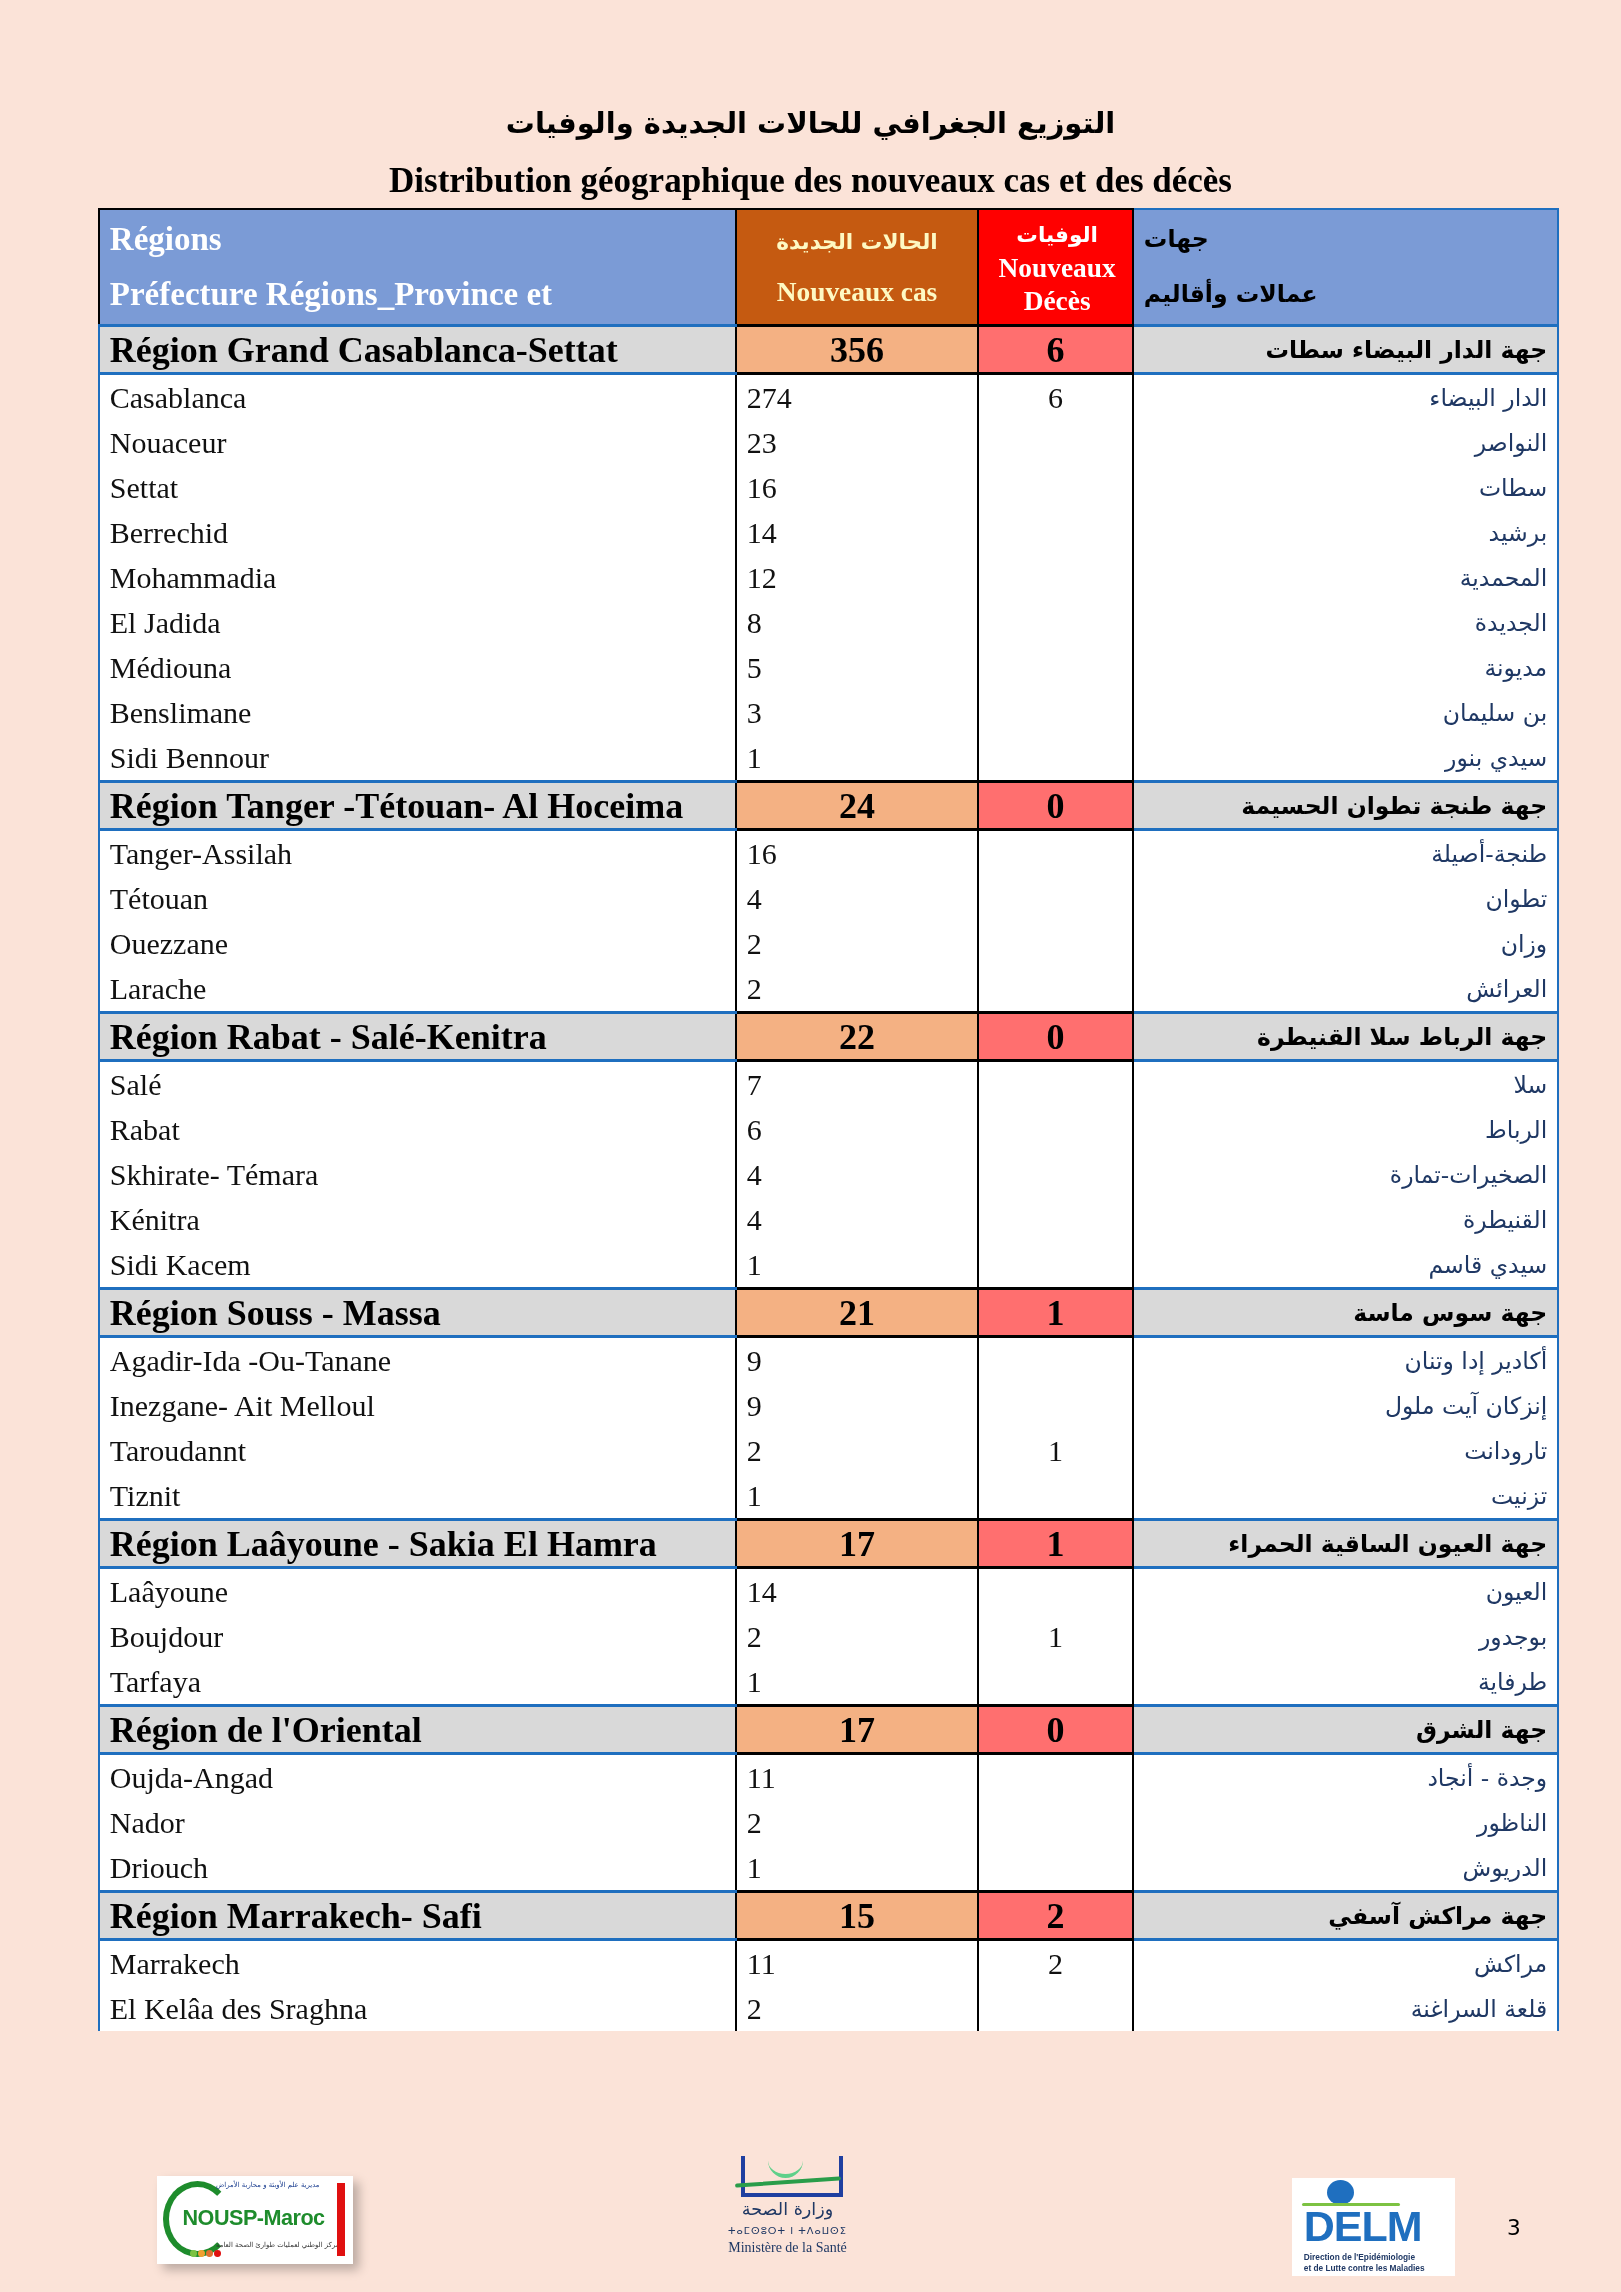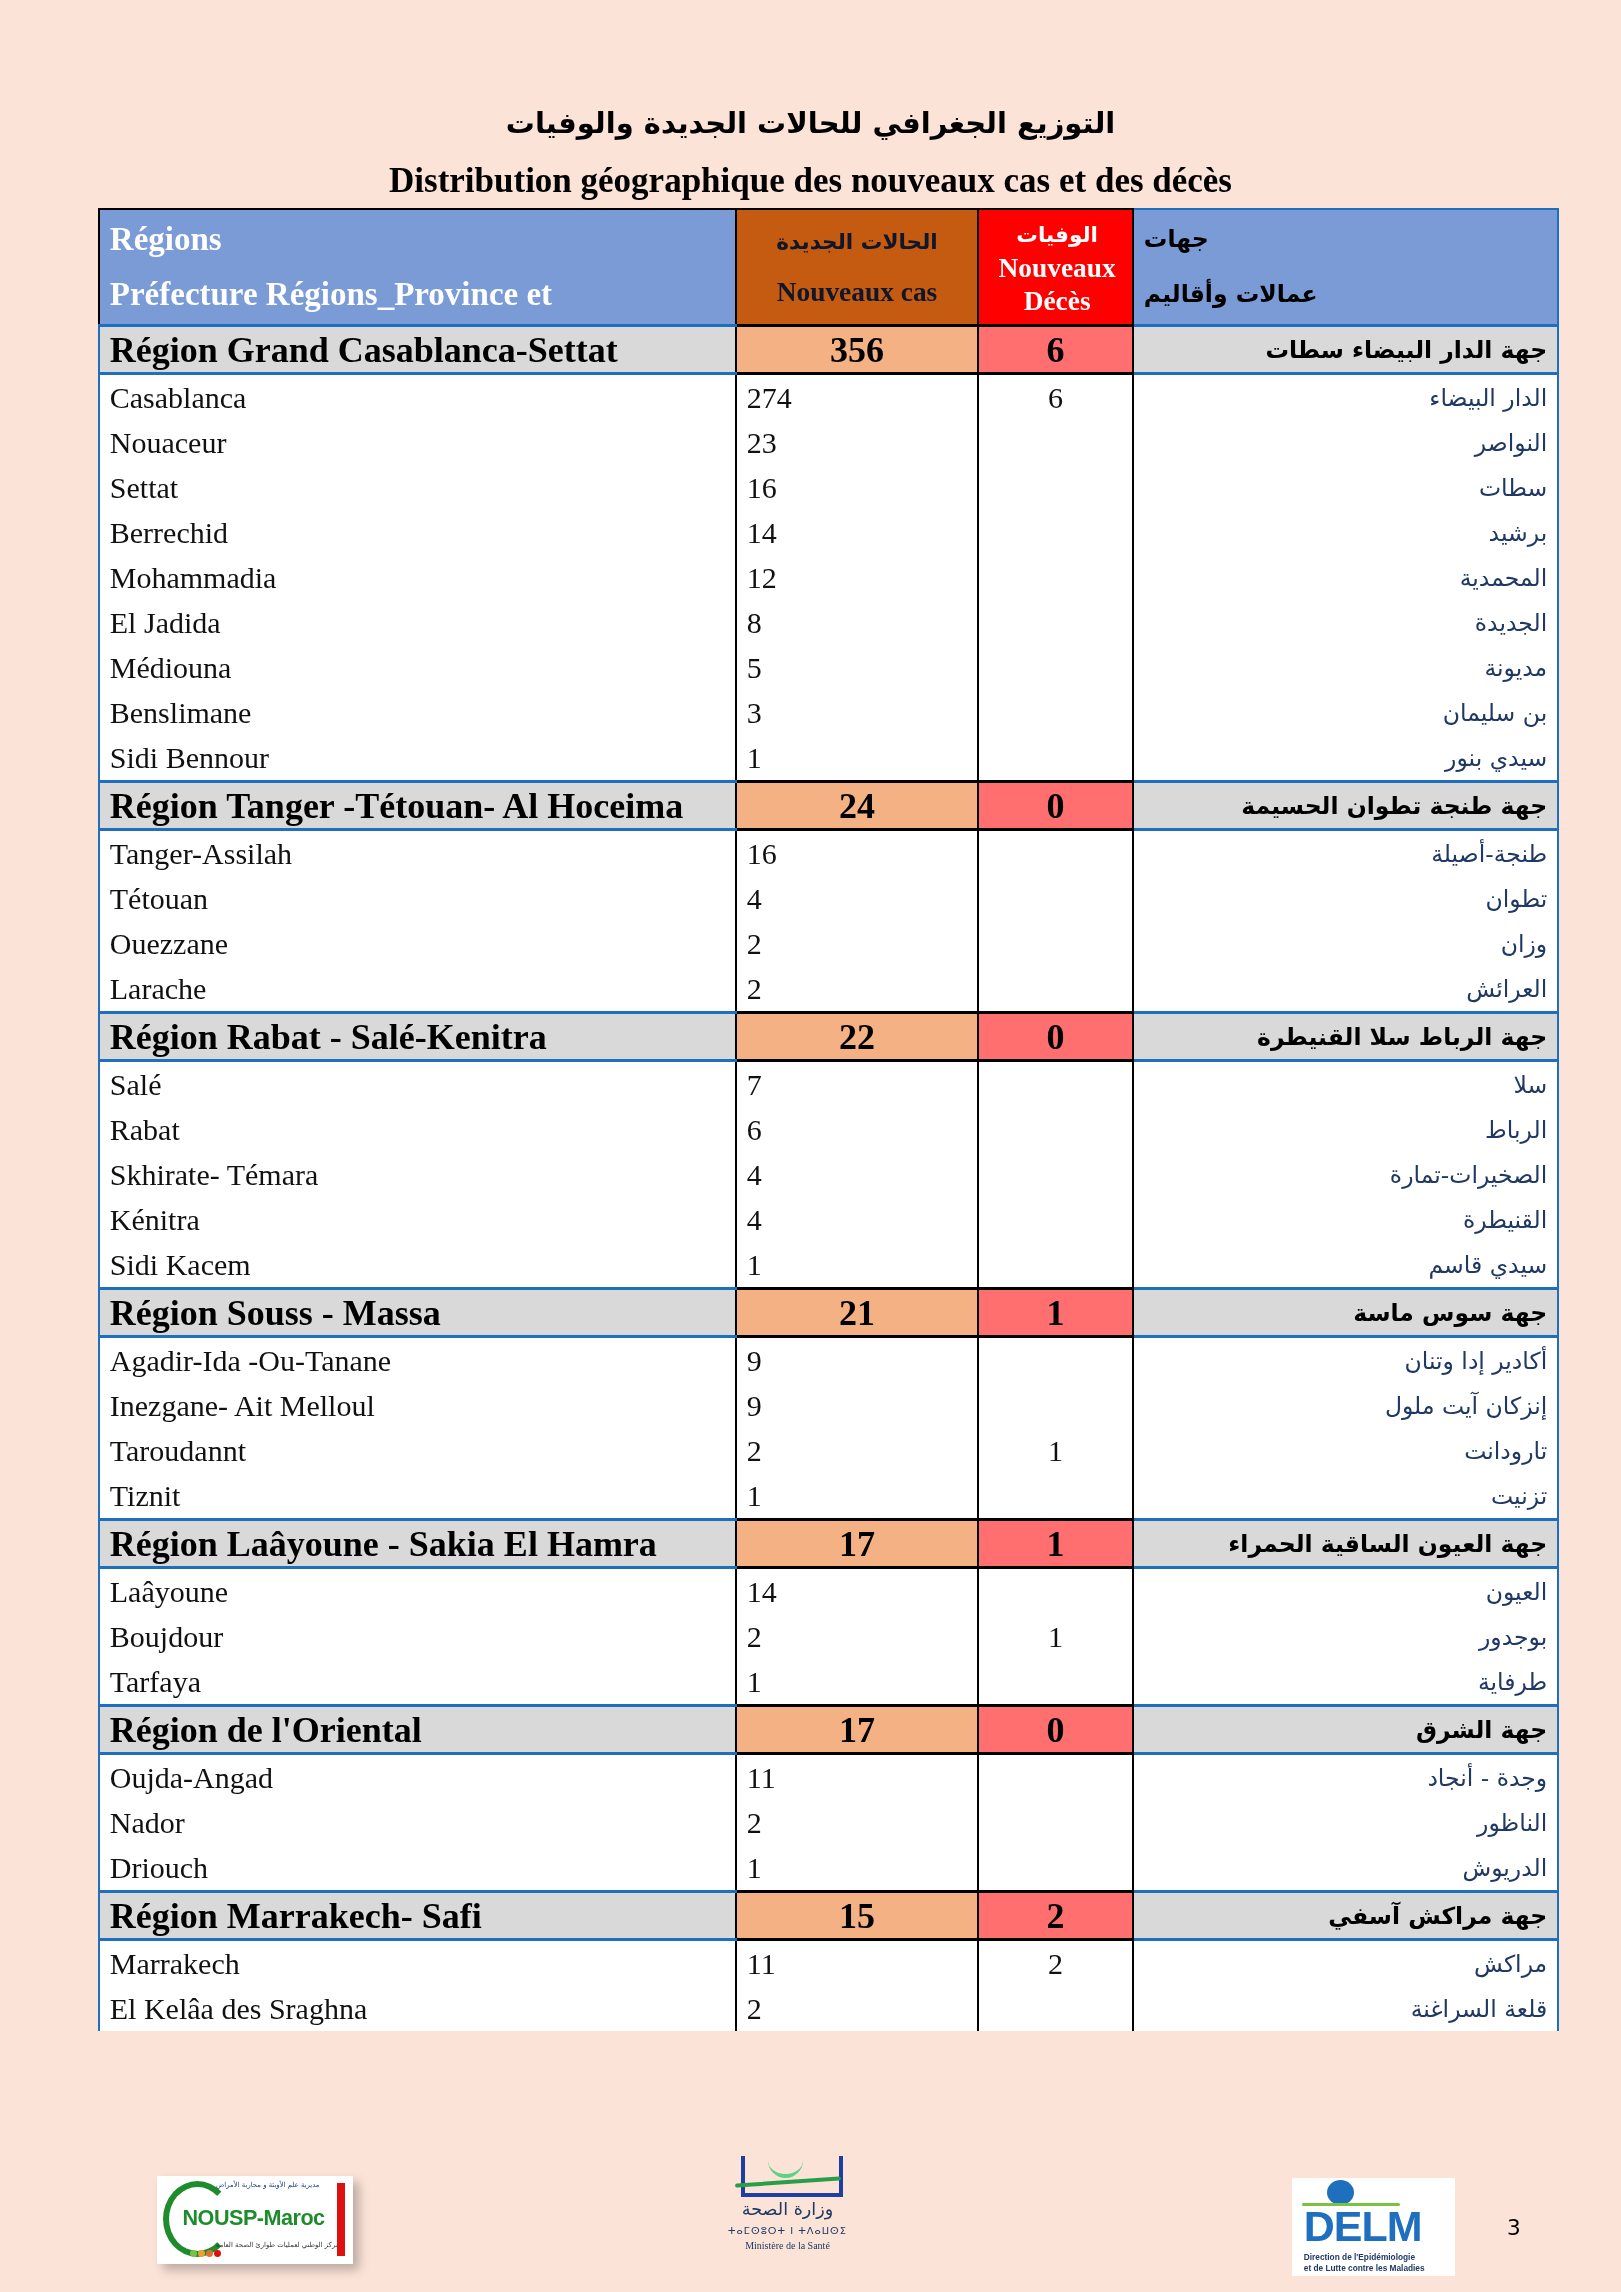--- a/index.html
+++ b/index.html
@@ -25,21 +25,21 @@
     border-collapse: collapse; table-layout: fixed;
   }
   col.c1 { width: 637px; }
   col.c2 { width: 242px; }
   col.c3 { width: 155px; }
   col.c4 { width: 425px; }
   .grid td { padding: 0 9.8px; white-space: nowrap; overflow: hidden; }
   .hdr td { height: 114px; vertical-align: middle; }
   .hdr .h-fr { background: #7b9bd6; color: #fff; border: 2.9px solid #000; border-right: none; border-bottom: 3.9px solid #1f6fbf; font-family: "Liberation Serif", serif; font-weight: bold; font-size: 33px; }
   .hdr .h-fr div { line-height: 55px; }
-  .hdr .h-cas { background: #c55a11; color: #0f172a; border: 2.9px solid #000; text-align: center; font-weight: bold; font-size: 27.4px; }
+  .hdr .h-cas { background: #c55a11; color: #fef9c3; border: 2.9px solid #000; text-align: center; font-weight: bold; font-size: 27.4px; }
   .hdr .h-dec { background: #ff0000; color: #fff; border: 2.9px solid #000; text-align: center; font-weight: bold; font-size: 27.4px; line-height: 33px; padding-left: 13px; }
   .hdr .h-ar { background: #7b9bd6; color: #000000; border: 2.9px solid #1f6fbf; border-left: none; text-align: left; direction: rtl; font-family: "DejaVu Sans", sans-serif; font-weight: bold; font-size: 23.5px; }
   .hdr .h-ar div { line-height: 55px; }
   .ar-small { font-family: "DejaVu Sans", sans-serif; font-size: 21.6px; font-weight: bold; }
 
   .region td { height: 45px; font-weight: bold; font-size: 36px; border-top: 3.9px solid #1f6fbf; border-bottom: 3.9px solid #1f6fbf; }
   .region .r-fr { background: #d9d9d9; border-left: 2.9px solid #1f6fbf; color: #000; }
   .region .r-cas { background: #f4b183; text-align: center; border-left: 2.9px solid #000; border-right: 2.9px solid #000; border-top: 3.9px solid #000; border-bottom: 3.9px solid #000; }
   .region .r-dec { background: #ff6f6f; text-align: center; border-right: 2.9px solid #000; border-top: 3.9px solid #000; border-bottom: 3.9px solid #000; }
   .region .r-ar { background: #d9d9d9; text-align: right; direction: rtl; font-family: "DejaVu Sans", sans-serif; font-size: 23.5px; border-right: 2.9px solid #1f6fbf; color: #000; }
@@ -66,21 +66,21 @@
   .logo-nousp .tiny-bot { position: absolute; left: 59px; top: 65px; font-family: "DejaVu Sans", sans-serif; font-size: 6.9px; color: #333; direction: rtl; }
   .logo-nousp .dots { position: absolute; left: 33px; top: 67px; }
   .logo-nousp .dots span { display: inline-block; width: 6.9px; height: 6.9px; border-radius: 50%; margin-right: 1px; }
 
   .logo-min { position: absolute; left: 725px; top: 0px; width: 157px; height: 127px; text-align: center; }
   .logo-min .frame { position: absolute; left: 15.7px; top: 0; width: 94px; height: 37px; border: 4.9px solid #1f3fa0; border-top: none; }
   .logo-min .crescent { position: absolute; left: 43px; top: 0; width: 35px; height: 17.6px; border-bottom: 4.9px solid #5fd08a; border-radius: 0 0 19.6px 19.6px; }
   .logo-min .wave { position: absolute; left: 9.8px; top: 23.5px; width: 106px; height: 3.9px; background: #2a9d4a; border-radius: 2.9px; transform: rotate(-4deg); }
   .logo-min .ar { position: absolute; left: 0; top: 43px; width: 125px; font-family: "DejaVu Sans", sans-serif; font-size: 17.6px; color: #1f3864; direction: rtl; }
   .logo-min .tif { position: absolute; left: 0; top: 69px; width: 125px; font-family: "DejaVu Sans", sans-serif; font-size: 9.8px; color: #1f3864; letter-spacing: 1px; }
-  .logo-min .fr { position: absolute; left: 0; top: 84px; width: 125px; font-family: "Liberation Serif", serif; font-size: 10px; color: #1f3864; }
+  .logo-min .fr { position: absolute; left: 0; top: 84px; width: 125px; font-family: "Liberation Serif", serif; font-size: 14px; color: #1f3864; }
 
   .logo-delm { position: absolute; left: 1292px; top: 21.6px; width: 163px; height: 98px; background: #fff; }
   .logo-delm .ball { position: absolute; left: 35px; top: 2px; width: 27.4px; height: 25.5px; background: #1f6fbf; border-radius: 50%; }
   .logo-delm .swoosh { position: absolute; left: 9.8px; top: 25.5px; width: 98px; height: 2.9px; background: #7cc242; border-radius: 2px; }
   .logo-delm .word { position: absolute; left: 11.8px; top: 27.4px; font-family: "Liberation Sans", sans-serif; font-weight: bold; font-size: 43px; color: #1f6fbf; letter-spacing: -1px; line-height: 43px; }
   .logo-delm .sub1, .logo-delm .sub2 { position: absolute; left: 11.8px; font-family: "Liberation Sans", sans-serif; font-weight: bold; font-size: 8.3px; color: #1f3864; white-space: nowrap; }
   .logo-delm .sub1 { top: 74px; }
   .logo-delm .sub2 { top: 85px; }
 
   .page-num { position: absolute; left: 1507px; top: 59px; font-family: "DejaVu Sans", sans-serif; font-size: 21.6px; color: #000; }

